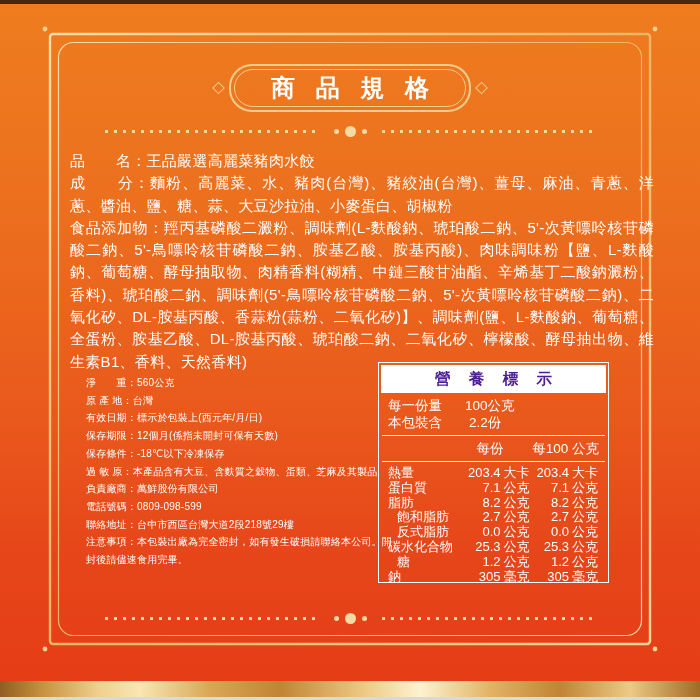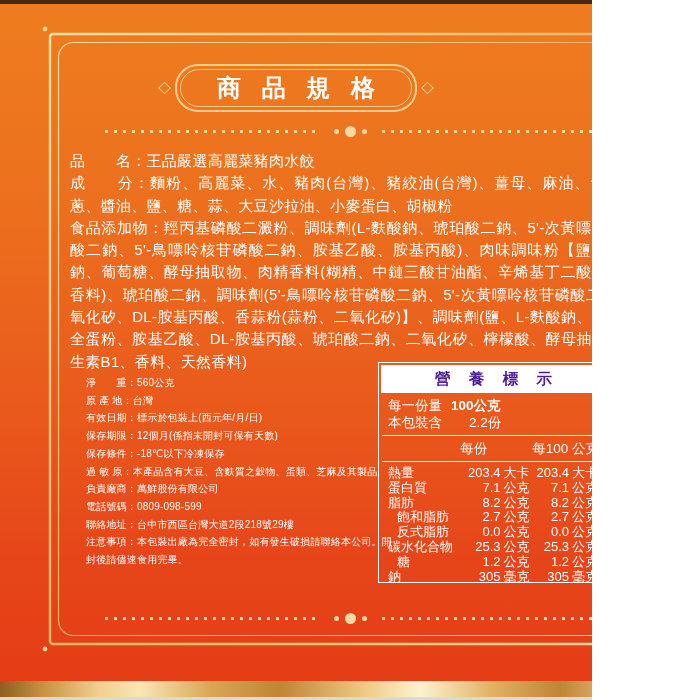--- a/index.html
+++ b/index.html
@@ -1,17 +1,17 @@
 <!DOCTYPE html>
 <html><head>
 <meta charset="utf-8">
 <style>
   html,body{margin:0;padding:0;}
   body{font-family:"Liberation Sans","DejaVu Sans",sans-serif;}
-  .canvas{position:relative;width:592px;height:700px;overflow:hidden;
+  .canvas{position:relative;width:700px;height:700px;overflow:hidden;
     background:linear-gradient(180deg,#ee7d1f 0%,#ec6f1e 30%,#e9581c 60%,#e6451a 80%,#e53c15 100%);}
   .top-strip{position:absolute;left:0;top:0;width:700px;height:4px;background:#45280f;}
   .frame{position:absolute;left:0;top:0;}
   
   .banner{position:absolute;left:50%;top:64px;transform:translateX(-50%);
     width:238px;height:44px;border:2px solid #f1cd8d;border-radius:23px;}
   .banner-inner{position:absolute;inset:3px;border:1px solid #f1cd8d;border-radius:19px;pointer-events:none;}
   .banner h1{margin:0;line-height:44px;text-align:center;color:#ffffff;
     font-size:24px;font-weight:bold;letter-spacing:7px;text-indent:7px;}
   .banner-orn{position:absolute;top:50%;width:7px;height:7px;border:1px solid #f1cd8d;
@@ -34,25 +34,25 @@
   .details{position:absolute;left:86px;top:374px;width:306px;color:#ffffff;
     font-size:10px;line-height:17.7px;text-align:justify;letter-spacing:0.2px;}
   .details p{margin:0;}
   
   .nutrition{position:absolute;left:378px;top:362px;width:231px;height:221px;
     border:1.5px solid #ffffff;box-sizing:border-box;color:#ffffff;overflow:hidden;}
   .nut-header{margin:2px;background:#ffffff;color:#4c1d95;font-weight:bold;text-align:center;
     font-size:15.5px;letter-spacing:7px;text-indent:7px;padding:4px 0 3px;}
   .nut-serving{padding:3px 9px 2px;font-size:13.5px;line-height:16.5px;}
   .nut-serving p{margin:0;}
-  .sv1{margin-left:9px;font-weight:bold;}
+  .sv1{margin-left:23px;}
   .sv2{margin-left:27px;}
   .nut-rule{border-top:1px solid #ffffff;margin:2px 3px;}
   .nut-colhead{display:grid;grid-template-columns:56px 1fr 1fr;font-size:13.5px;padding:2px 9px 1px;}
-  .nut-colhead .c1{text-align:center;padding-right:18px;}
+  .nut-colhead .c1{text-align:right;padding-right:18px;}
   .nut-colhead .c2{text-align:right;}
   .nut-rows{padding:2px 9px 2px;font-size:13px;}
   .nut-row{display:grid;grid-template-columns:74px 1fr 1fr;line-height:14.8px;}
   .nut-row .n{white-space:nowrap;}
   .nut-row.indent .n{padding-left:9px;}
   .nut-row .v{display:flex;}
   .nut-row .num{flex:1;text-align:right;}
   .nut-row .unit{width:27px;margin-left:3px;text-align:left;}
   
   .gold-bar{position:absolute;left:0;top:681px;width:700px;height:17px;

